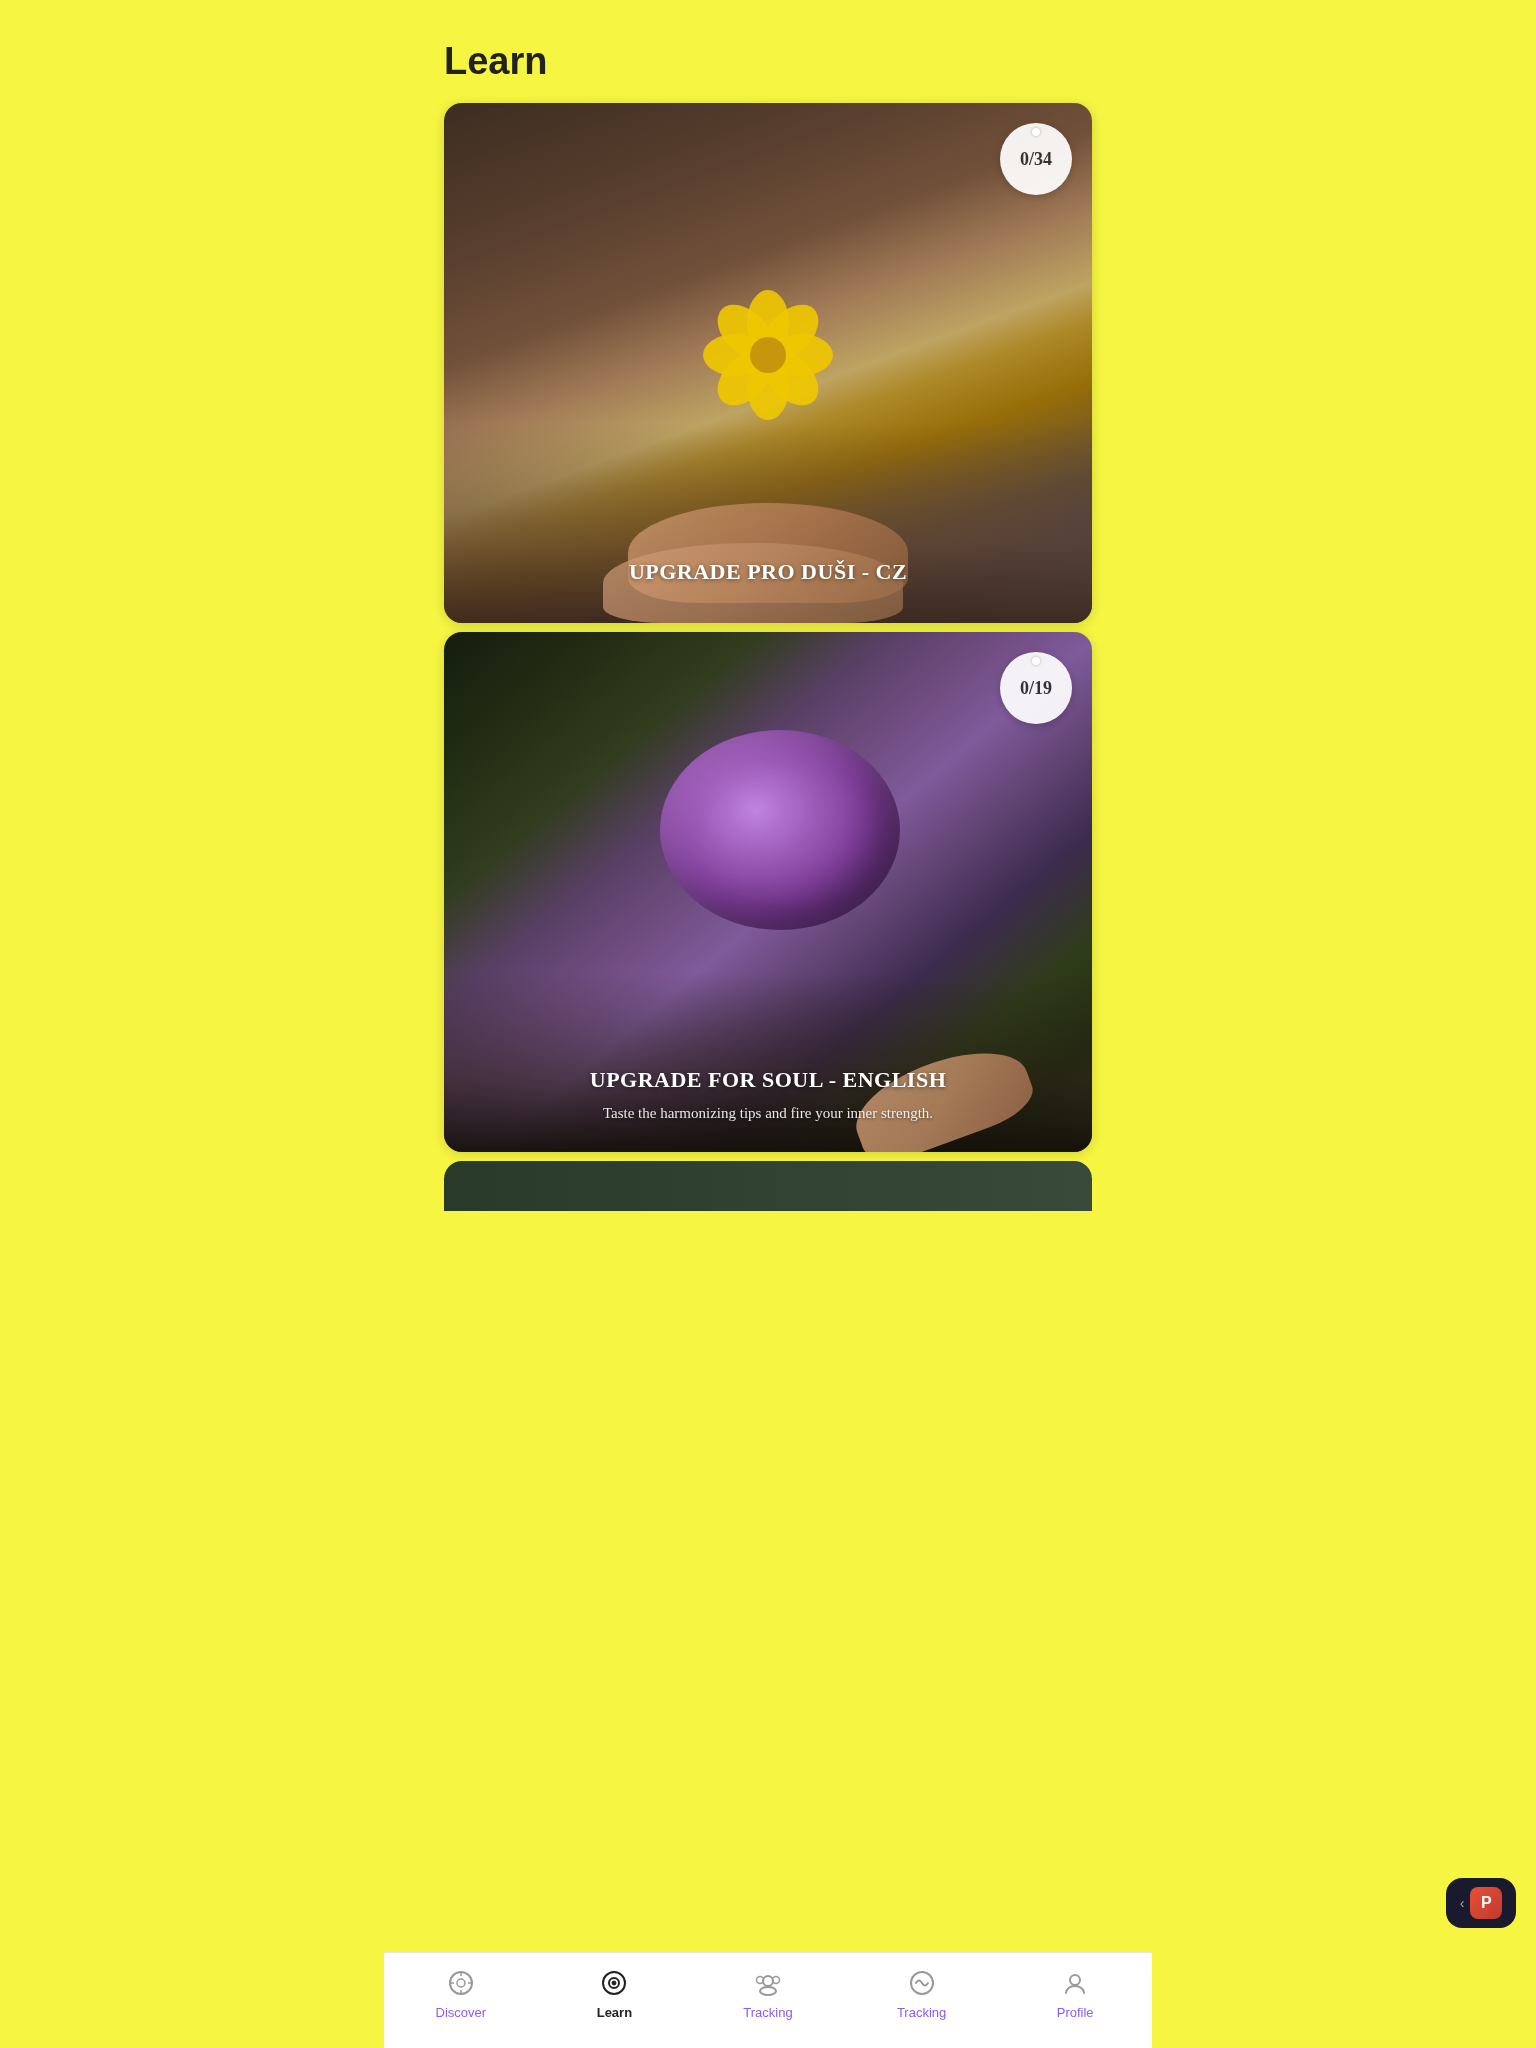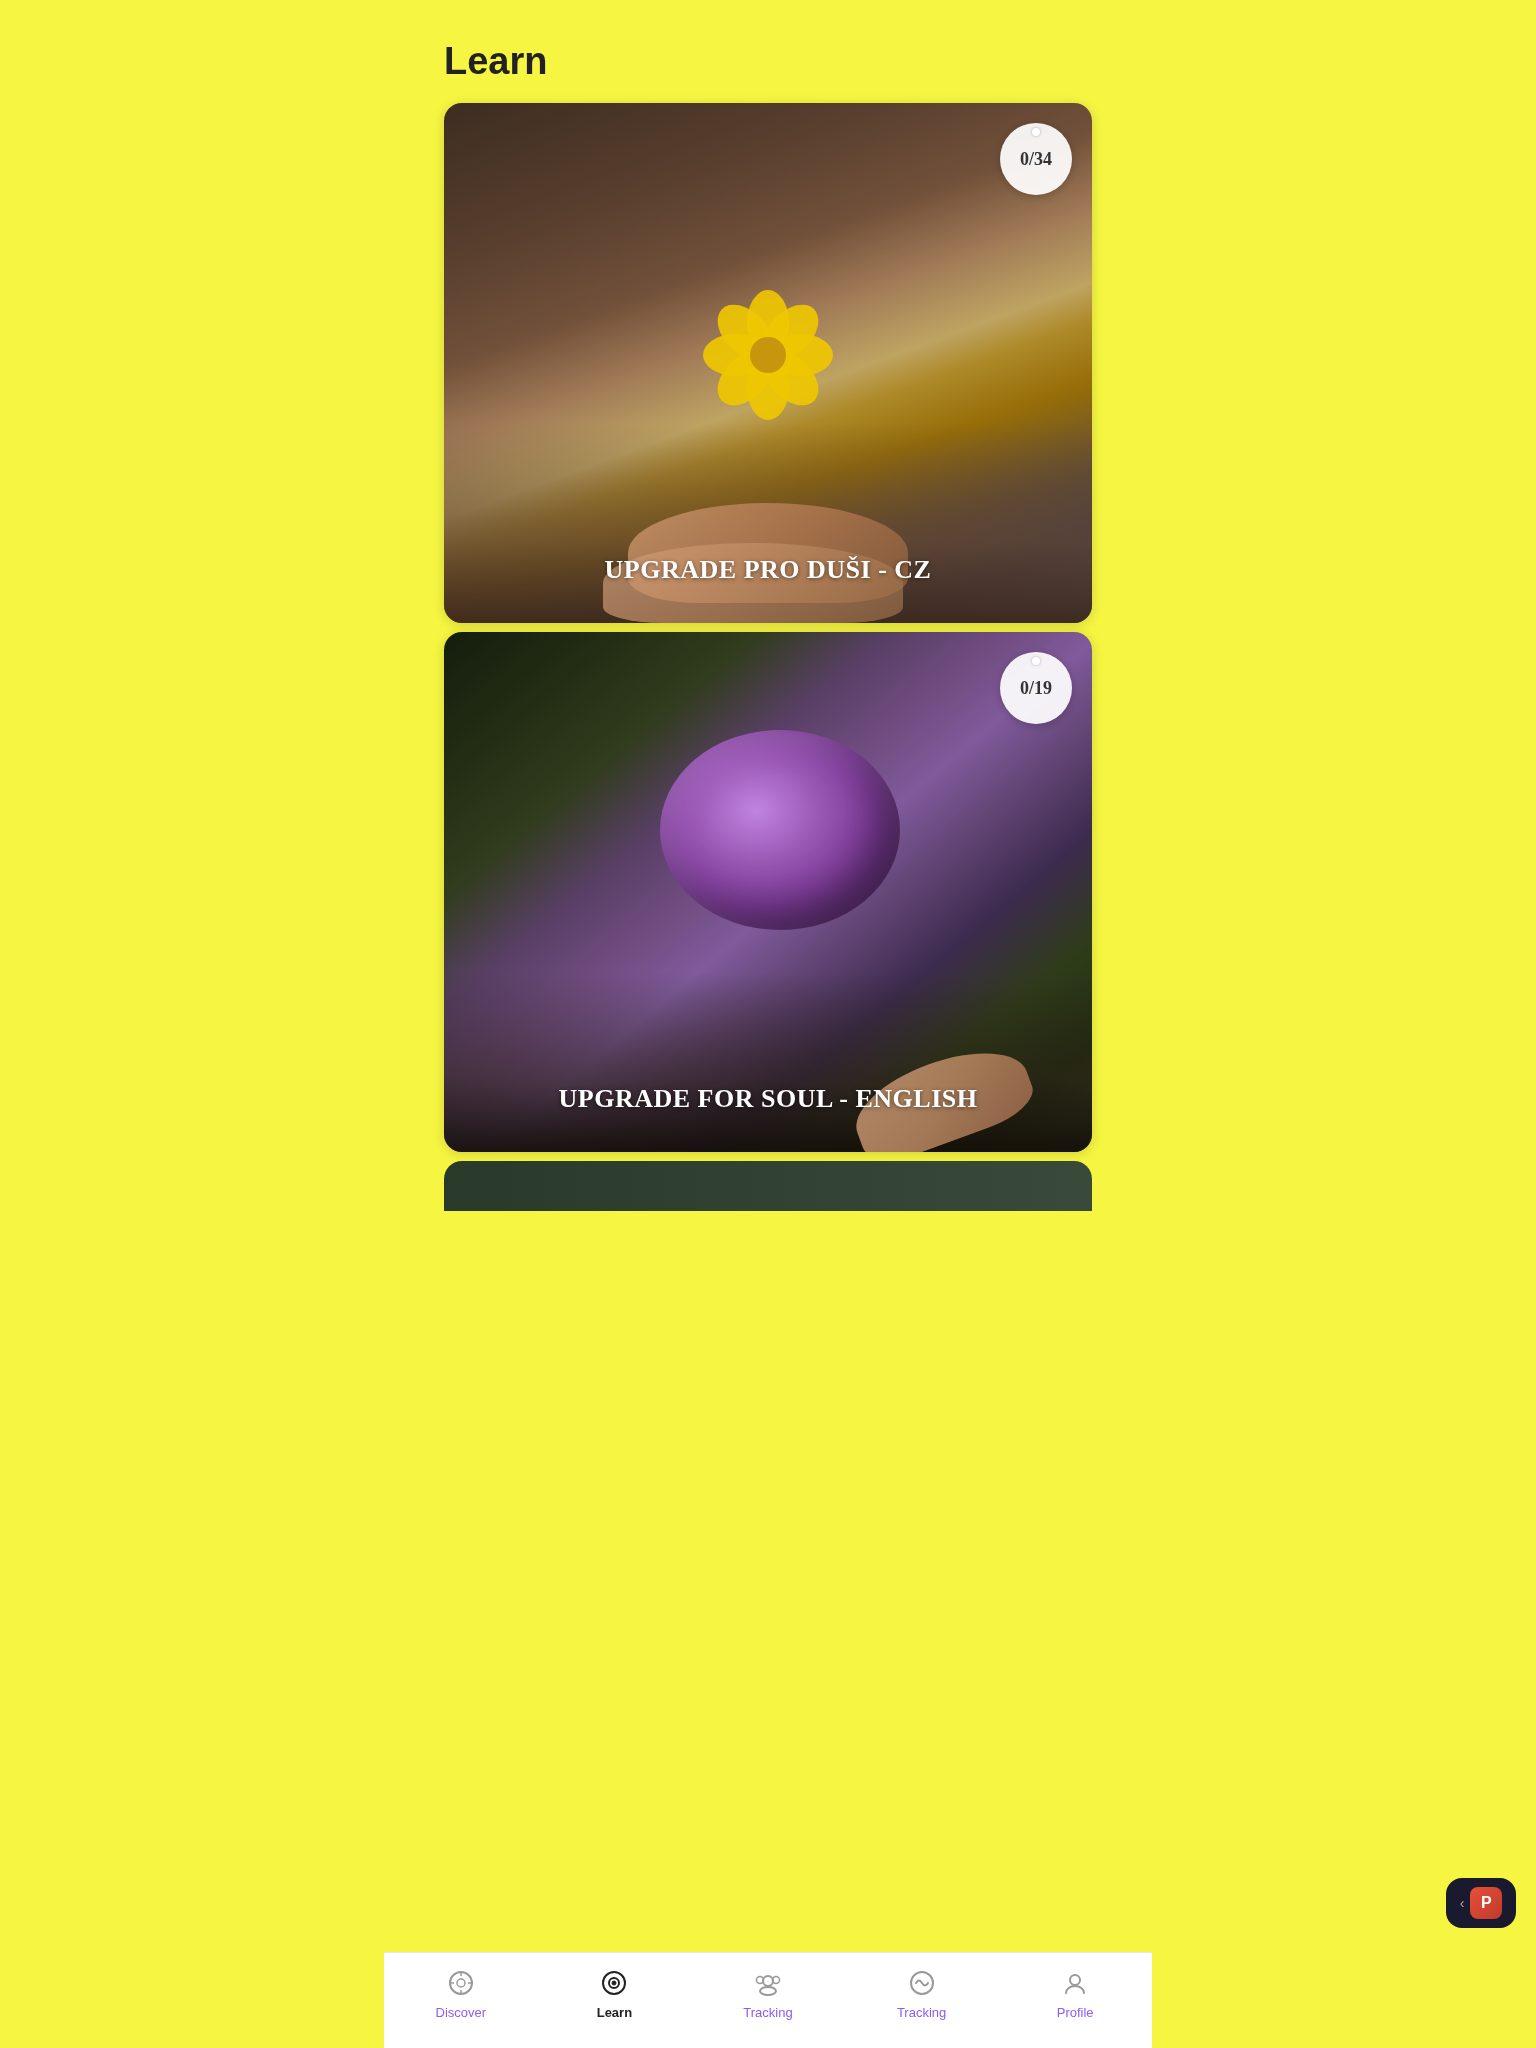--- a/index.html
+++ b/index.html
@@ -256,21 +256,21 @@
     .card-content {
       position: absolute;
       bottom: 0;
       left: 0;
       right: 0;
       padding: 20px 24px 28px 24px;
       text-align: center;
     }
 
     .card-title {
-      font-size: 26px;
+      font-size: 22px;
       font-weight: 800;
       color: #fff;
       text-transform: uppercase;
       letter-spacing: 0.5px;
       margin-bottom: 10px;
       text-shadow: 0 1px 4px rgba(0,0,0,0.5);
       margin-top: 9px;
     }
 
     .card-subtitle {
@@ -438,20 +438,21 @@
         <div class="hands-overlay-2"></div>
         <div class="hand-shape-3"></div>
 
         <div class="progress-badge">
           <div class="progress-dot"></div>
           <span>0/19</span>
         </div>
 
         <div class="card-content">
           <div class="card-title">UPGRADE FOR SOUL - ENGLISH</div>
+          <div class="card-subtitle">Taste the harmonizing tips and fire your inner strength.</div>
         </div>
       </div>
     </div>
 
     <div class="card-peek"></div>
 
   </div>
 
   <div class="floating-btn">
     <span class="floating-chevron">‹</span>

